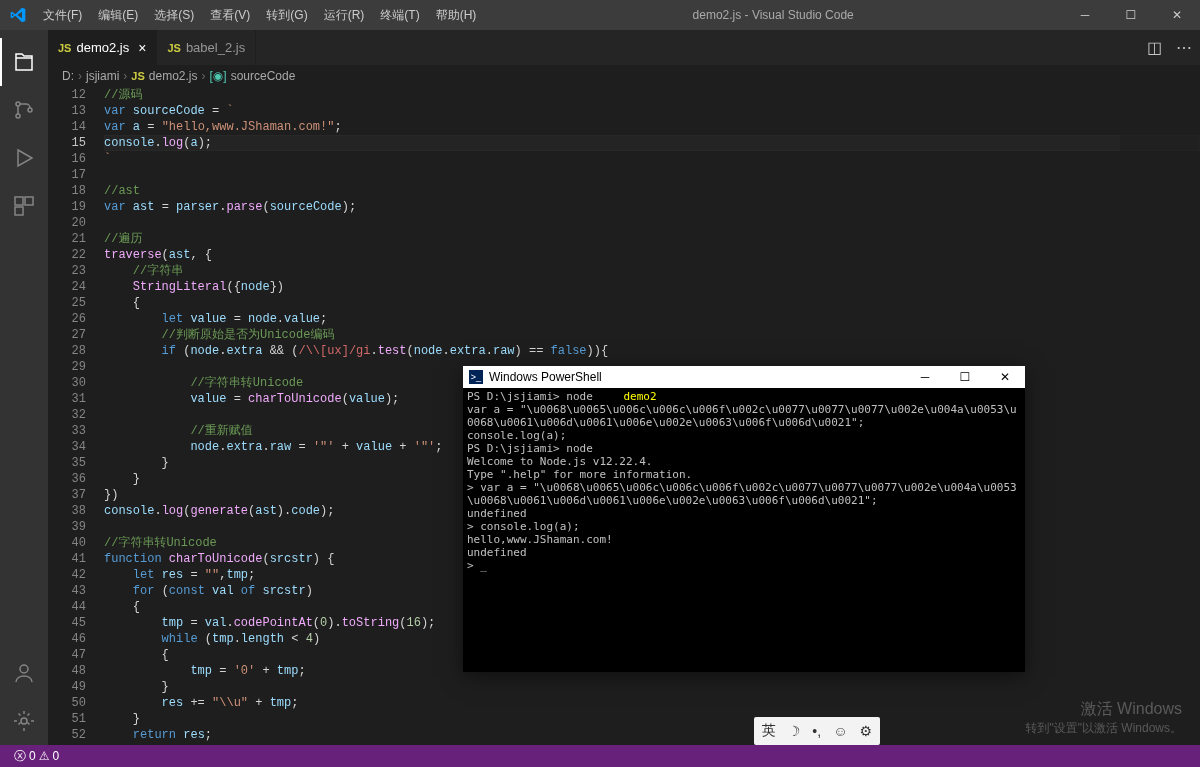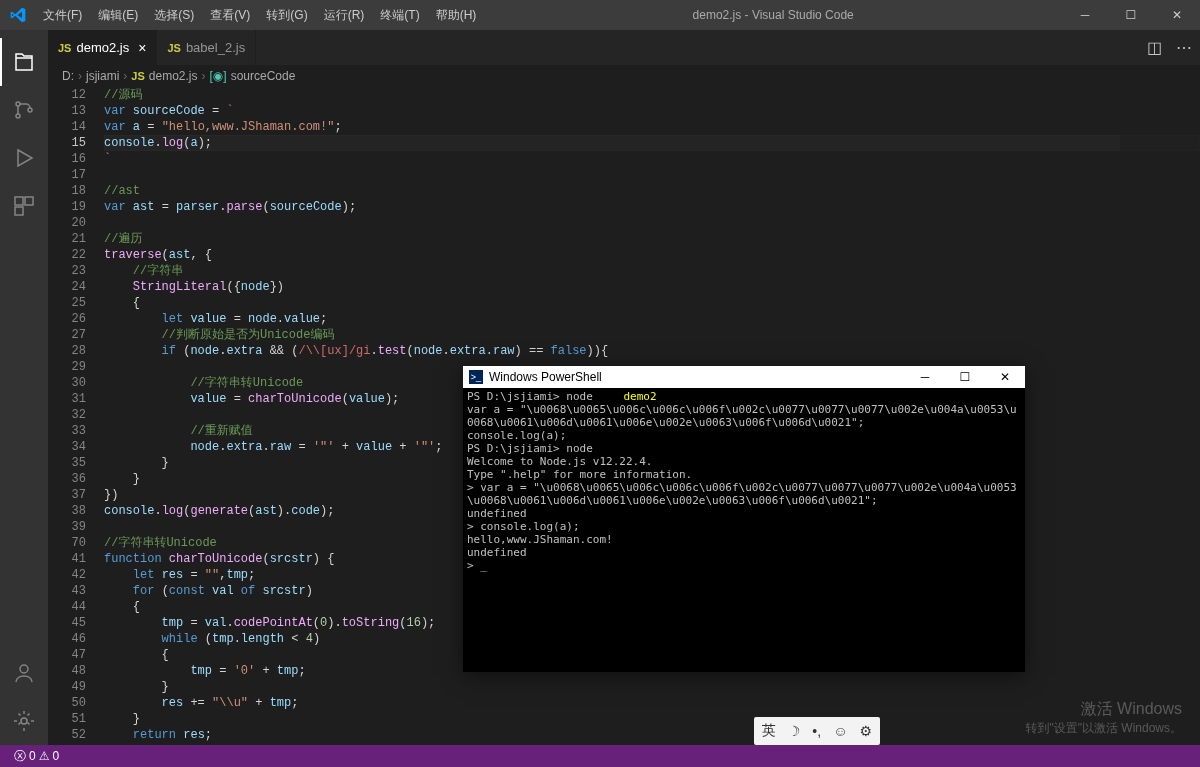--- a/index.html
+++ b/index.html
@@ -195,21 +195,21 @@
           <div class="ln">30</div>
           <div class="ln">31</div>
           <div class="ln">32</div>
           <div class="ln">33</div>
           <div class="ln">34</div>
           <div class="ln">35</div>
           <div class="ln">36</div>
           <div class="ln">37</div>
           <div class="ln">38</div>
           <div class="ln">39</div>
-          <div class="ln">70</div>
+          <div class="ln">40</div>
           <div class="ln">41</div>
           <div class="ln">42</div>
           <div class="ln">43</div>
           <div class="ln">44</div>
           <div class="ln">45</div>
           <div class="ln">46</div>
           <div class="ln">47</div>
           <div class="ln">48</div>
           <div class="ln">49</div>
           <div class="ln">50</div>

